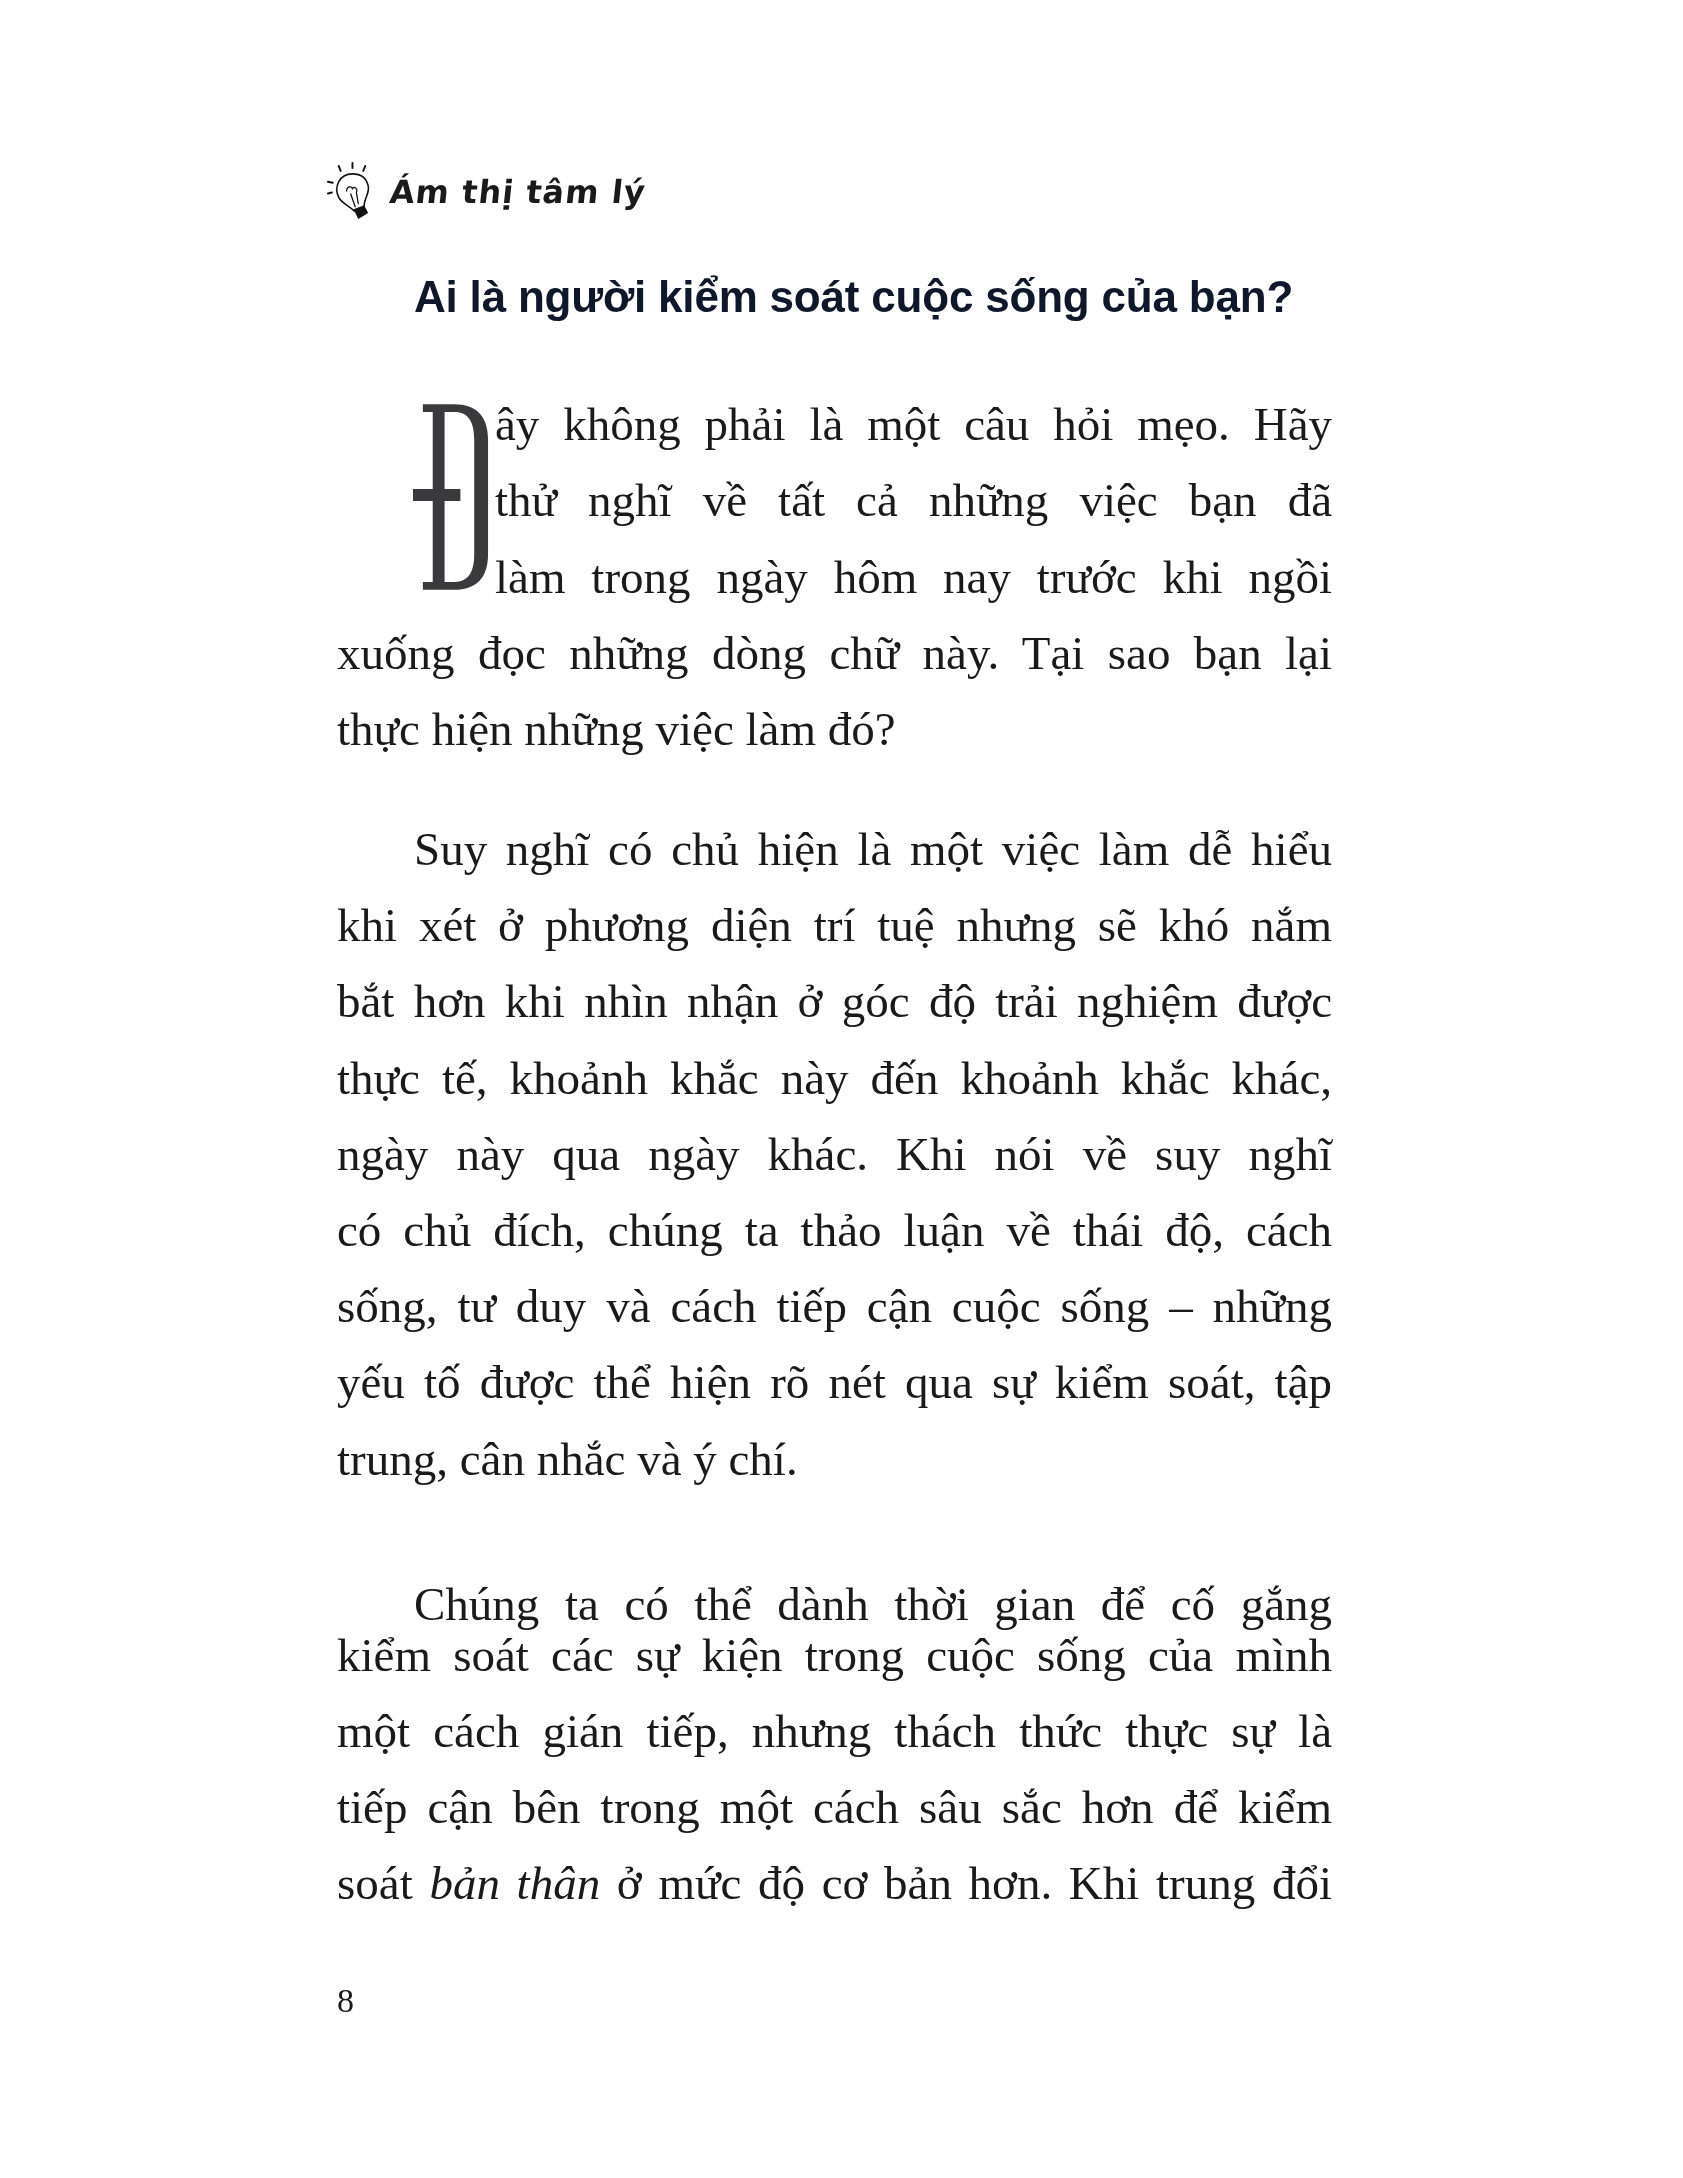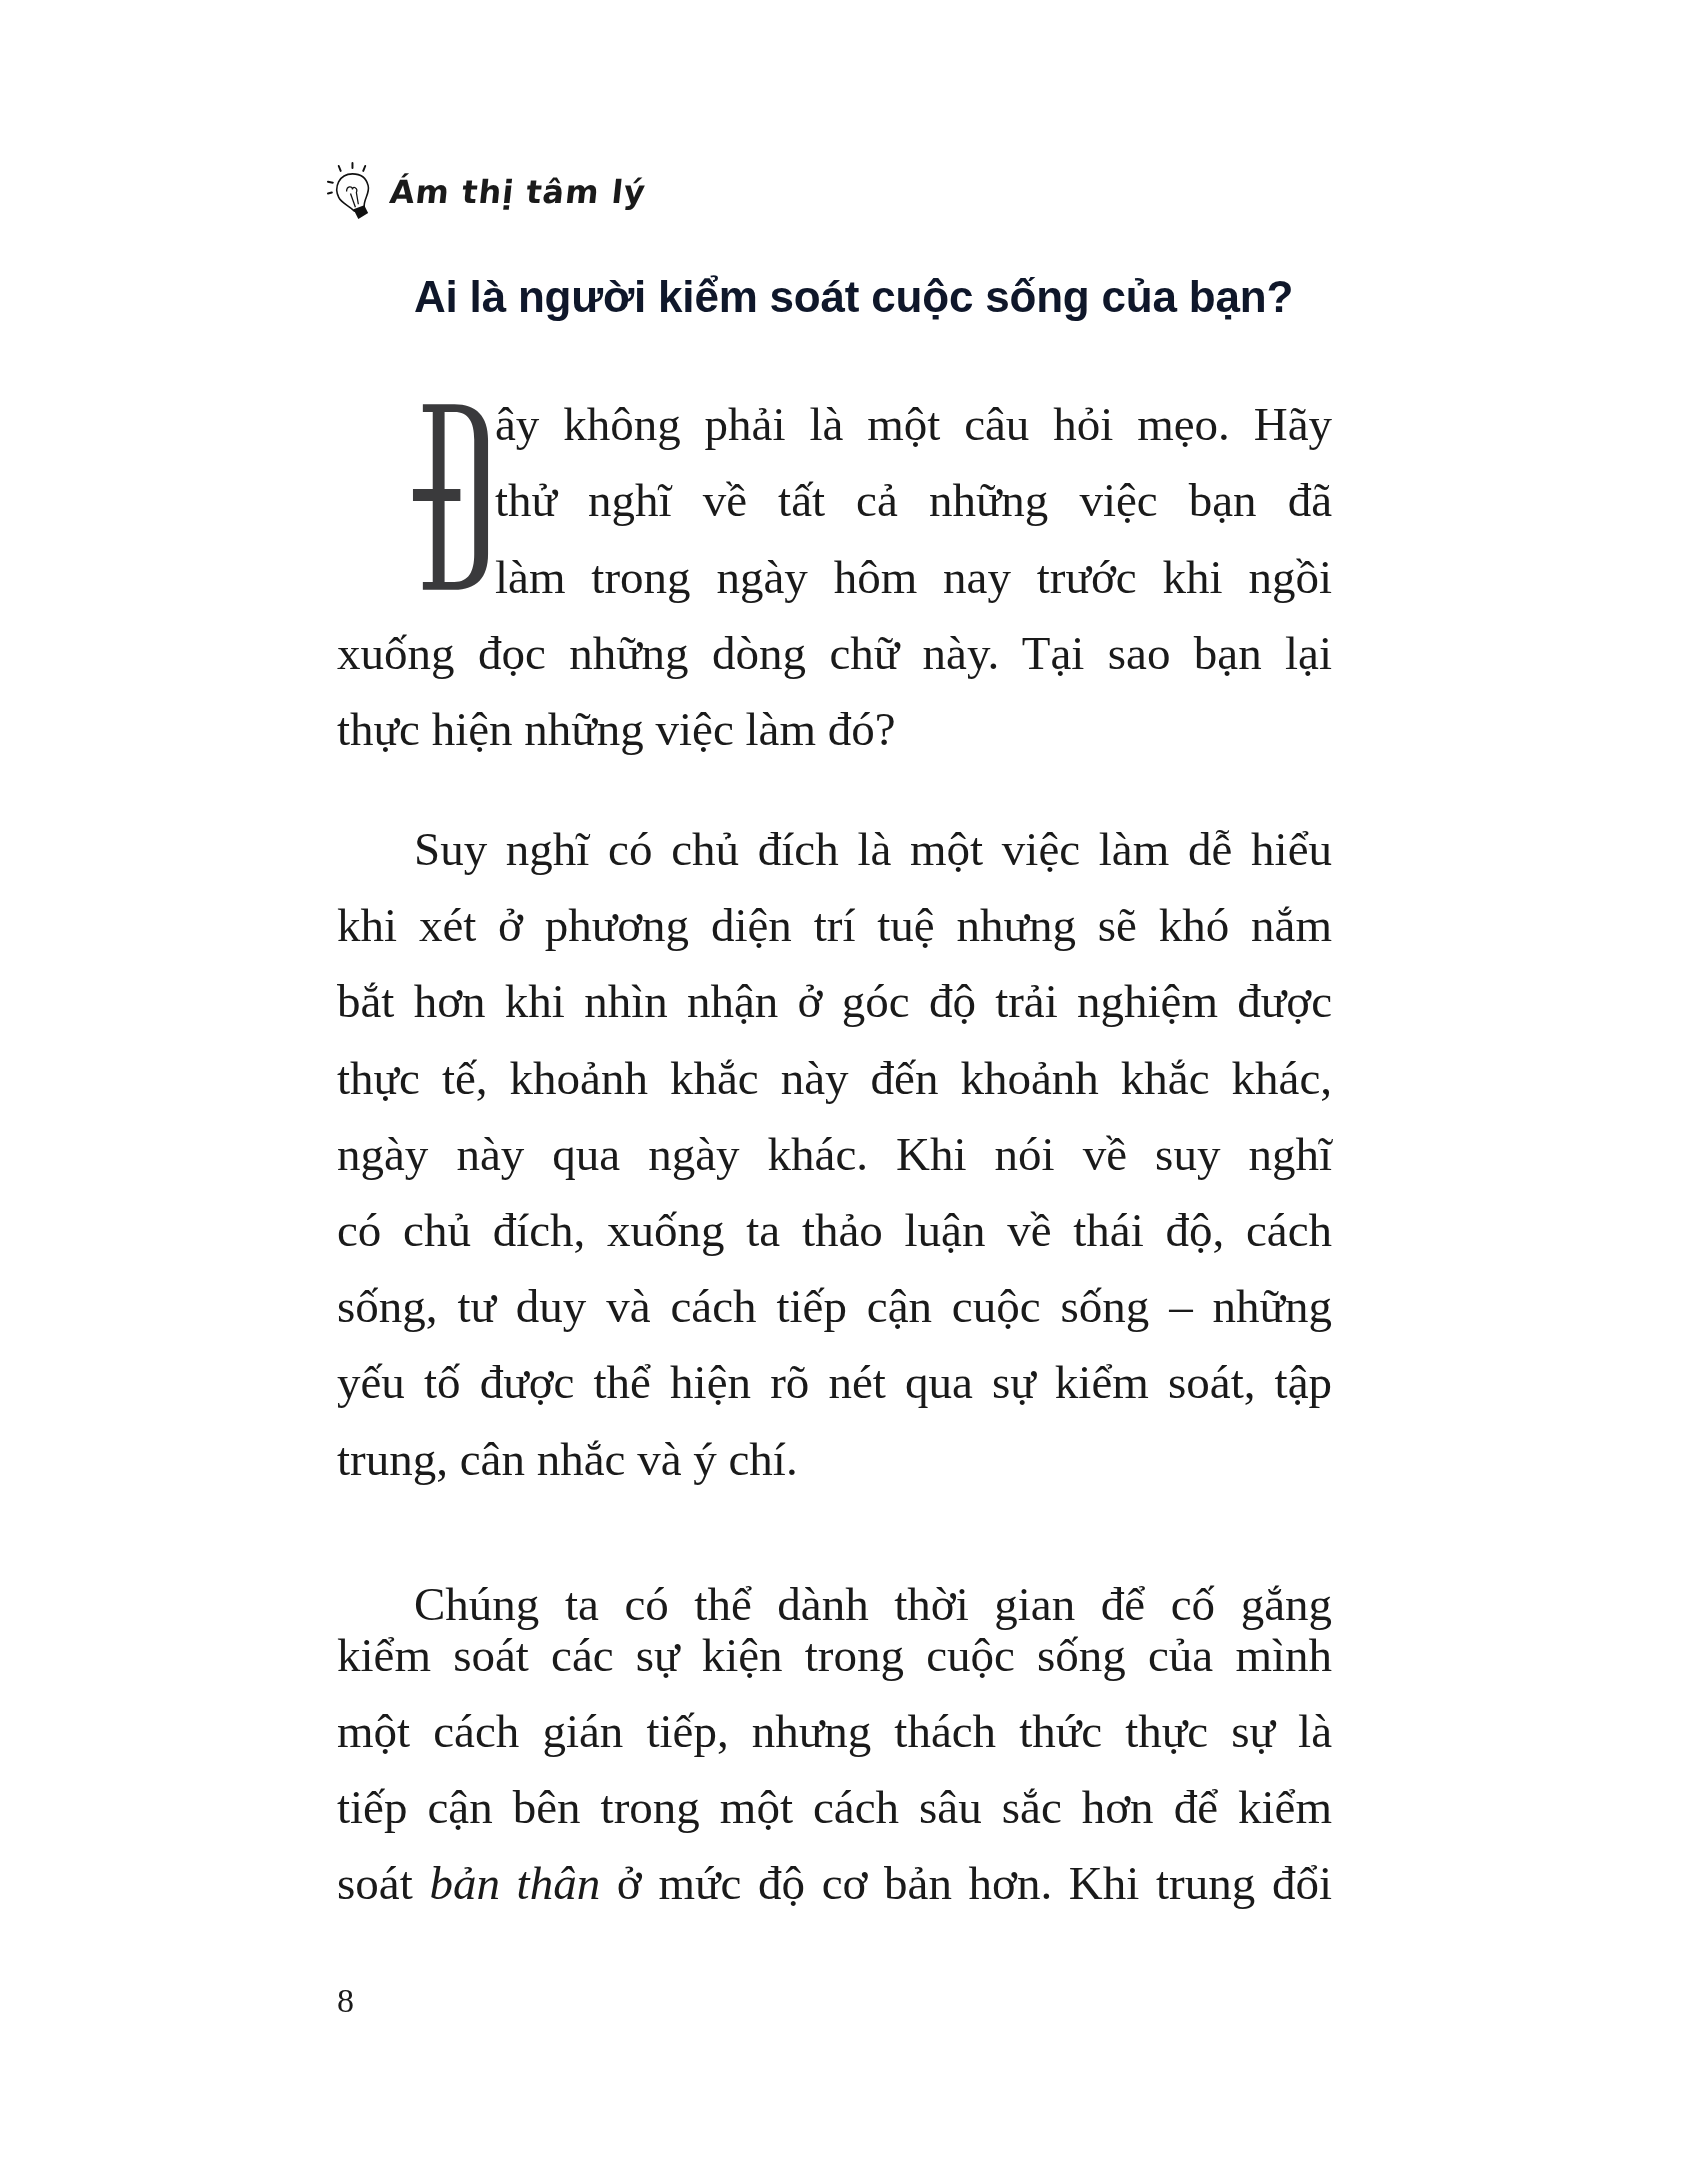--- a/index.html
+++ b/index.html
@@ -43,26 +43,26 @@
 </svg>
 
 <div class="body-text">
 
   <div class="line dc" style="top:386px">ây không phải là một câu hỏi mẹo. Hãy</div>
   <div class="line dc" style="top:462px">thử nghĩ về tất cả những việc bạn đã</div>
   <div class="line dc" style="top:539px">làm trong ngày hôm nay trước khi ngồi</div>
   <div class="line" style="top:615px">xuống đọc những dòng chữ này. Tại sao bạn lại</div>
   <div class="line last" style="top:691px">thực hiện những việc làm đó?</div>
 
-  <div class="line indent" style="top:811px">Suy nghĩ có chủ đích là một việc làm dễ hiểu</div>
+  <div class="line indent" style="top:811px">Suy nghĩ có chủ hiện là một việc làm dễ hiểu</div>
   <div class="line" style="top:887px">khi xét ở phương diện trí tuệ nhưng sẽ khó nắm</div>
   <div class="line" style="top:963px">bắt hơn khi nhìn nhận ở góc độ trải nghiệm được</div>
   <div class="line" style="top:1040px">thực tế, khoảnh khắc này đến khoảnh khắc khác,</div>
   <div class="line" style="top:1116px">ngày này qua ngày khác. Khi nói về suy nghĩ</div>
-  <div class="line" style="top:1192px">có chủ đích, xuống ta thảo luận về thái độ, cách</div>
+  <div class="line" style="top:1192px">có chủ đích, chúng ta thảo luận về thái độ, cách</div>
   <div class="line" style="top:1268px">sống, tư duy và cách tiếp cận cuộc sống – những</div>
   <div class="line" style="top:1344px">yếu tố được thể hiện rõ nét qua sự kiểm soát, tập</div>
   <div class="line last" style="top:1421px">trung, cân nhắc và ý chí.</div>
 
   <div class="line indent" style="top:1566px">Chúng ta có thể dành thời gian để cố gắng</div>
   <div class="line" style="top:1617px">kiểm soát các sự kiện trong cuộc sống của mình</div>
   <div class="line" style="top:1693px">một cách gián tiếp, nhưng thách thức thực sự là</div>
   <div class="line" style="top:1769px">tiếp cận bên trong một cách sâu sắc hơn để kiểm</div>
   <div class="line" style="top:1845px"><span>soát </span><em>bản thân</em><span> ở mức độ cơ bản hơn. Khi trung đổi</span></div>
 </div>

